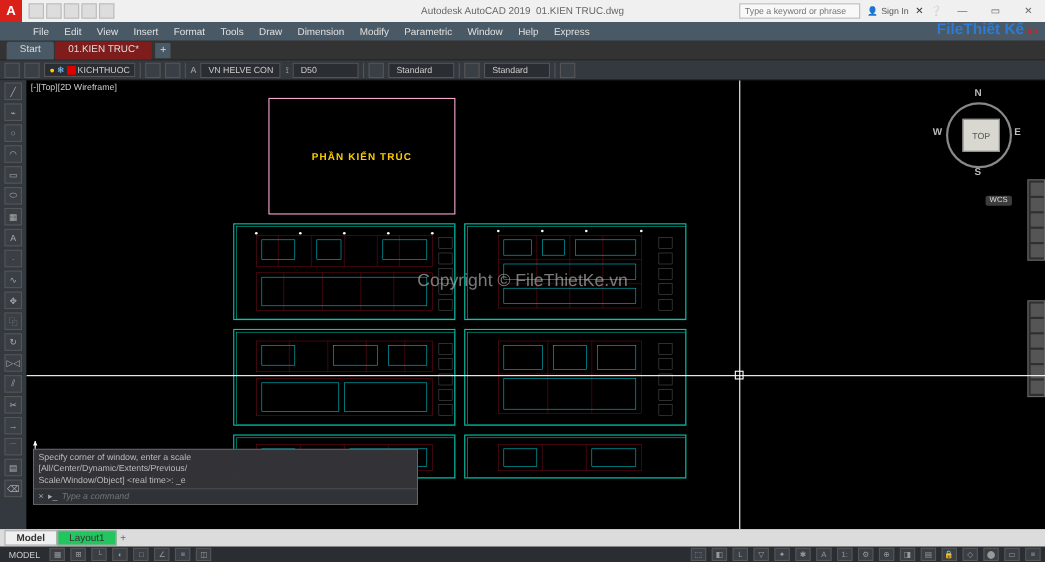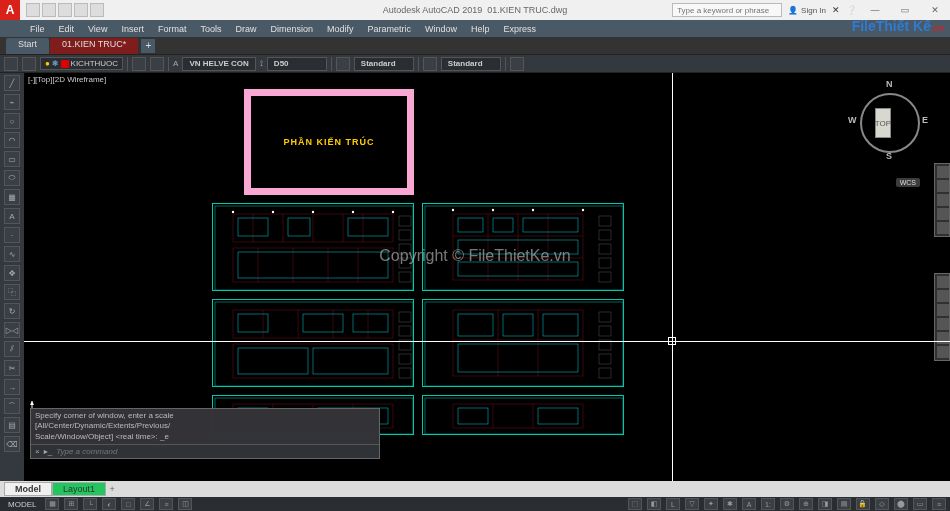--- a/index.html
+++ b/index.html
@@ -21,46 +21,46 @@
 
 .tabbar { height: 18px; background: #333; display: flex; align-items: center; padding-left: 6px; gap: 0; border-bottom: 1px solid #222; }
 .tabbar .tab { height: 16px; padding: 1px 12px; font-size: 9px; background: #4a5966; color: #ddd; border-radius: 2px 2px 0 0; margin-right: 1px; }
 .tabbar .tab.active { background: #7f1d1d; }
 .tabbar .plus { width: 14px; height: 14px; background: #4a5966; color: #ddd; display: flex; align-items: center; justify-content: center; font-size: 10px; margin-left: 2px; }
 
 
 .ribbon { height: 18px; background: #34393f; display: flex; align-items: center; padding: 0 4px; gap: 4px; font-size: 8px; color: #ccc; border-bottom: 1px solid #222; }
 .ribbon .layerchip { display: flex; align-items: center; gap: 2px; background: #2a2e33; padding: 1px 4px; border: 1px solid #555; }
 .ribbon .layerchip .sw { width: 8px; height: 8px; background: #d00; }
-.ribbon .combo { background: #2a2e33; border: 1px solid #555; padding: 1px 6px; min-width: 60px; height: 14px; display: flex; align-items: center; font-weight: bold; }
+.ribbon .combo { background: #2a2e33; border: 1px solid #555; padding: 1px 6px; min-width: 60px; height: 14px; display: flex; align-items: center; }
 .ribbon .sep { width: 1px; height: 14px; background: #555; }
 .ribbon .ico { width: 14px; height: 14px; background: #3a3f46; border: 1px solid #555; }
 
 
 .ltool { position: absolute; left: 0; top: 73px; width: 24px; bottom: 30px; background: #34393f; display: flex; flex-direction: column; align-items: center; padding-top: 2px; gap: 3px; }
 .ltool .tb { width: 16px; height: 16px; background: #3a3f46; border: 1px solid #555; font-size: 8px; color: #aaa; display: flex; align-items: center; justify-content: center; }
 
 
 .rtool { position: absolute; right: 0; top: 90px; width: 16px; background: rgba(60,60,60,.8); display: flex; flex-direction: column; gap: 2px; padding: 2px; border: 1px solid #666; }
 .rtool.r2 { top: 200px; }
 .rtool .tb { width: 12px; height: 12px; background: #555; }
 
 
 .canvas { position: absolute; left: 24px; right: 0; top: 73px; bottom: 30px; background: #000; overflow: hidden; }
 .vlabel { position: absolute; left: 4px; top: 2px; color: #ccc; font-size: 8px; }
 
 
 .navcube { position: absolute; right: 20px; top: 10px; width: 80px; height: 90px; }
 .navcube .wheel { position: absolute; left: 10px; top: 10px; width: 60px; height: 60px; border: 2px solid #888; border-radius: 50%; }
 .navcube .compass { position: absolute; color: #bbb; font-size: 9px; font-weight: bold; }
-.navcube .cube { position: absolute; left: 25px; top: 25px; width: 16px; height: 30px; background: #d8d8d0; border: 1px solid #888; font-size: 8px; color: #555; display: flex; align-items: center; justify-content: center; }
+.navcube .cube { position: absolute; left: 25px; top: 25px; width: 34px; height: 30px; background: #d8d8d0; border: 1px solid #888; font-size: 8px; color: #555; display: flex; align-items: center; justify-content: center; }
 .wcsbadge { position: absolute; right: 30px; top: 105px; background: rgba(100,100,100,.6); color: #ddd; font-size: 7px; padding: 1px 4px; border-radius: 2px; }
 
 
-.frame { position: absolute; border: 7px solid #f9a8d4; }
+.frame { position: absolute; border: 1px solid #f9a8d4; }
 .frame.title { display: flex; align-items: center; justify-content: center; }
 .frame.title span { color: #ffcc00; font-size: 9px; font-weight: bold; letter-spacing: 1px; }
 .plan { position: absolute; border: 1px solid #00c8b0; overflow: hidden; }
 
 
 .cross-h { position: absolute; height: 1px; background: #fff; left: 0; right: 0; }
 .cross-v { position: absolute; width: 1px; background: #fff; top: 0; bottom: 0; }
 .pickbox { position: absolute; width: 8px; height: 8px; border: 1px solid #fff; }
 
 

